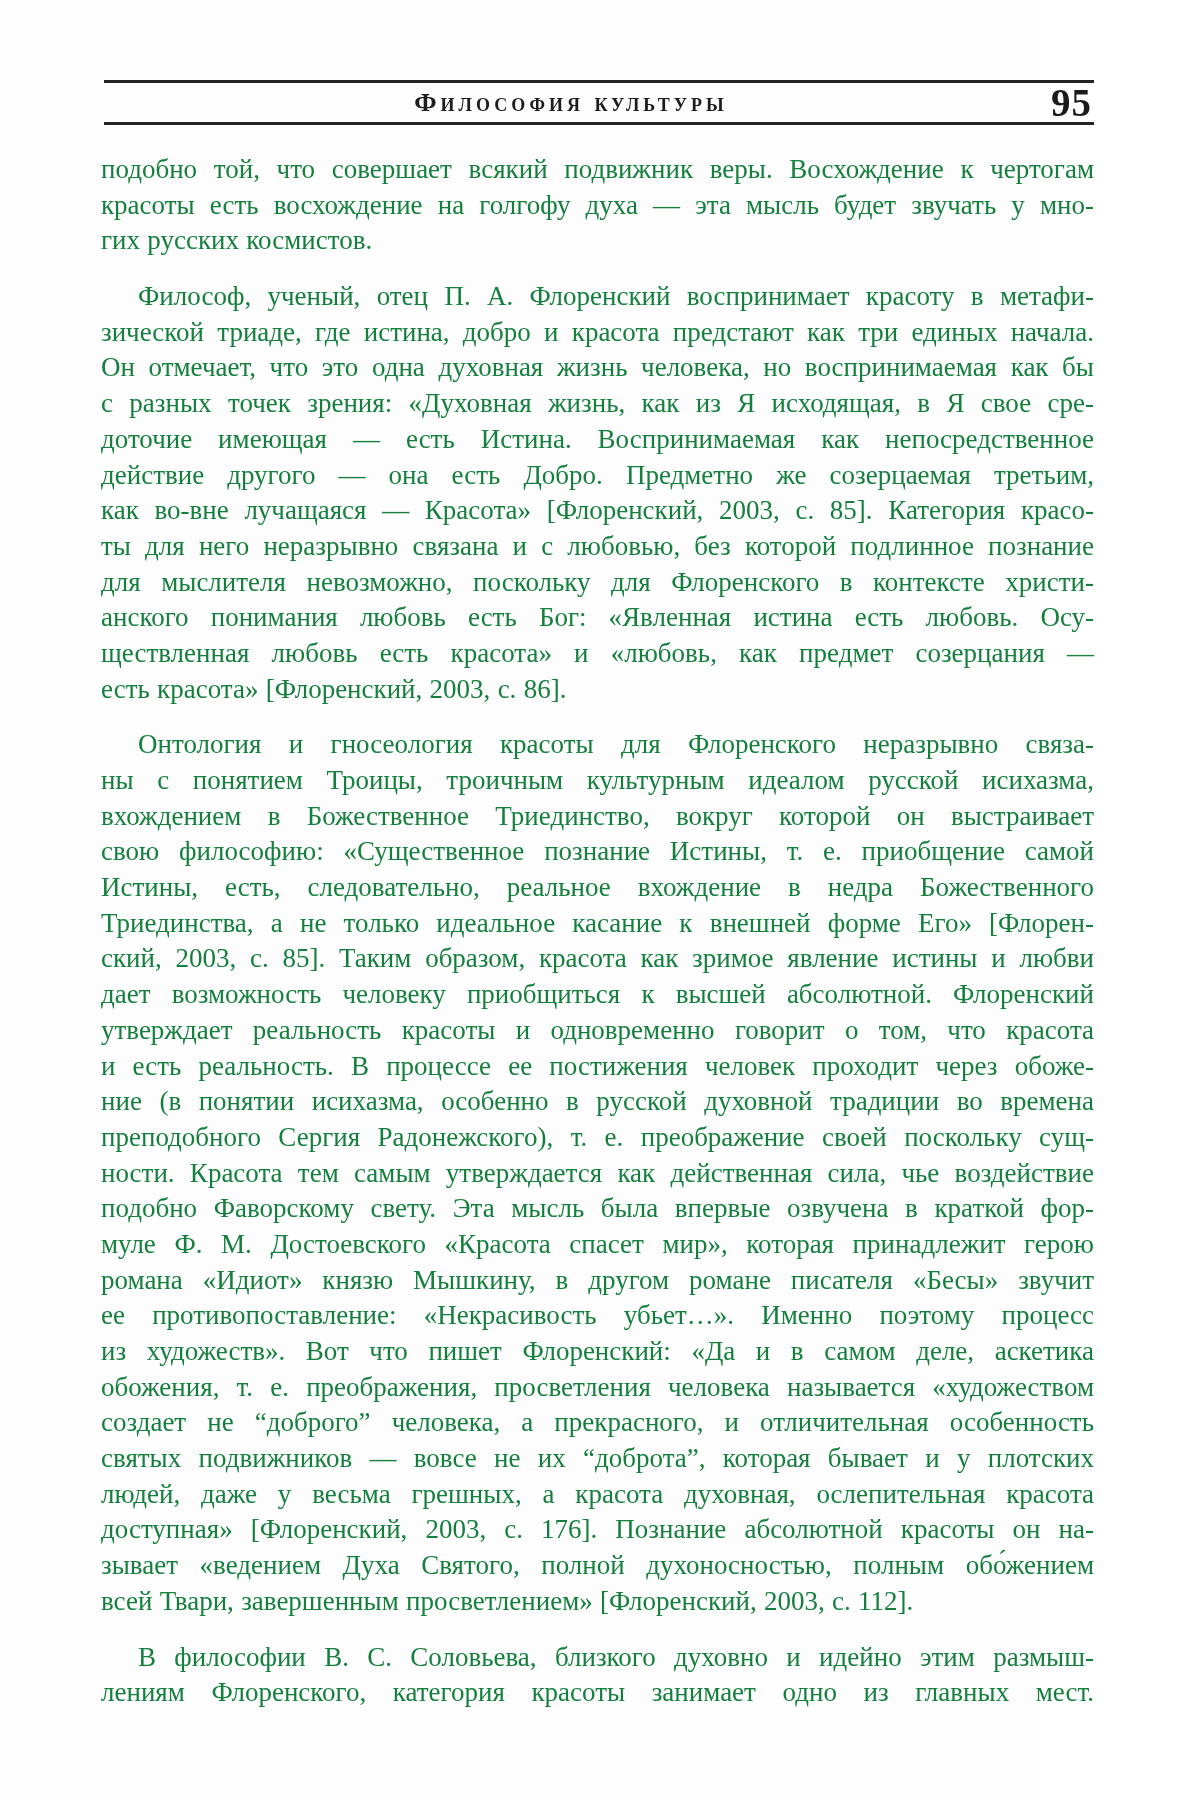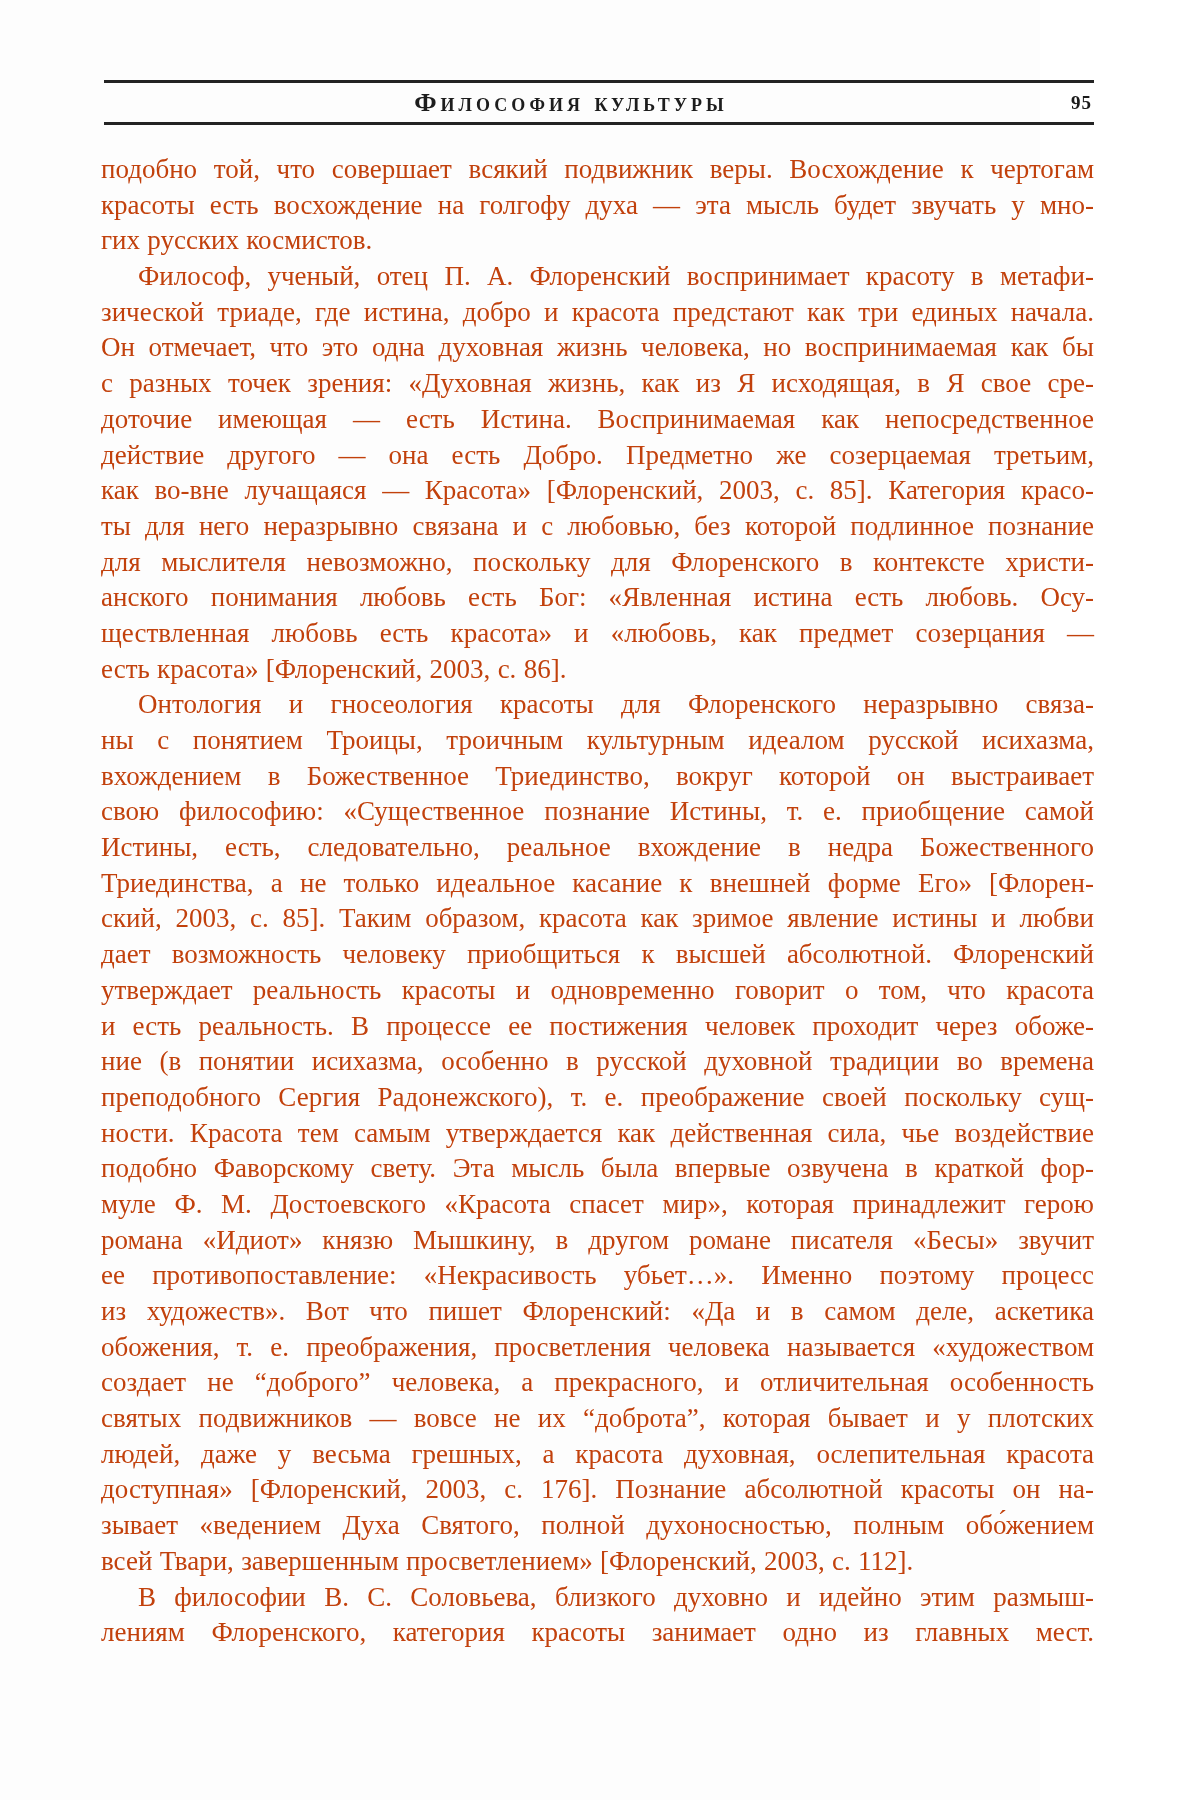--- a/index.html
+++ b/index.html
@@ -33,41 +33,41 @@
     font-size: 26px;
     letter-spacing: 4px;
     color: #1d1d1d;
     transform: translateX(-28px); 
   }
   .running-head .page-number {
     position: absolute;
     right: 2px; top: 50%;
     transform: translateY(-52%);
     font-weight: bold;
-    font-size: 19px;
+    font-size: 39px;
     letter-spacing: 1px;
   }
   
   .page-body {
     position: absolute;
     left: 101px; top: 152px;
     width: 993px;
   }
   .paragraph { margin: 0; padding: 0; }
   .line {
     font-size: 27px;
     line-height: 35.7px;
     height: 35.7px;
     white-space: normal;
     text-align: justify;
     text-align-last: justify;
     word-spacing: 0.02em;
-    color: #c2410c;
+    color: #15803d;
   }
-  .line.indent { text-indent: 37px; }
+  .line.indent { text-indent: 37px; margin-top: 20px; }
   .line.last-left { text-align-last: left; }
 </style>
 </head>
 <body>
 
 <div class="page">
 
   <div class="running-head">
     <span class="title">Философия культуры</span>
     <span class="page-number">95</span>

